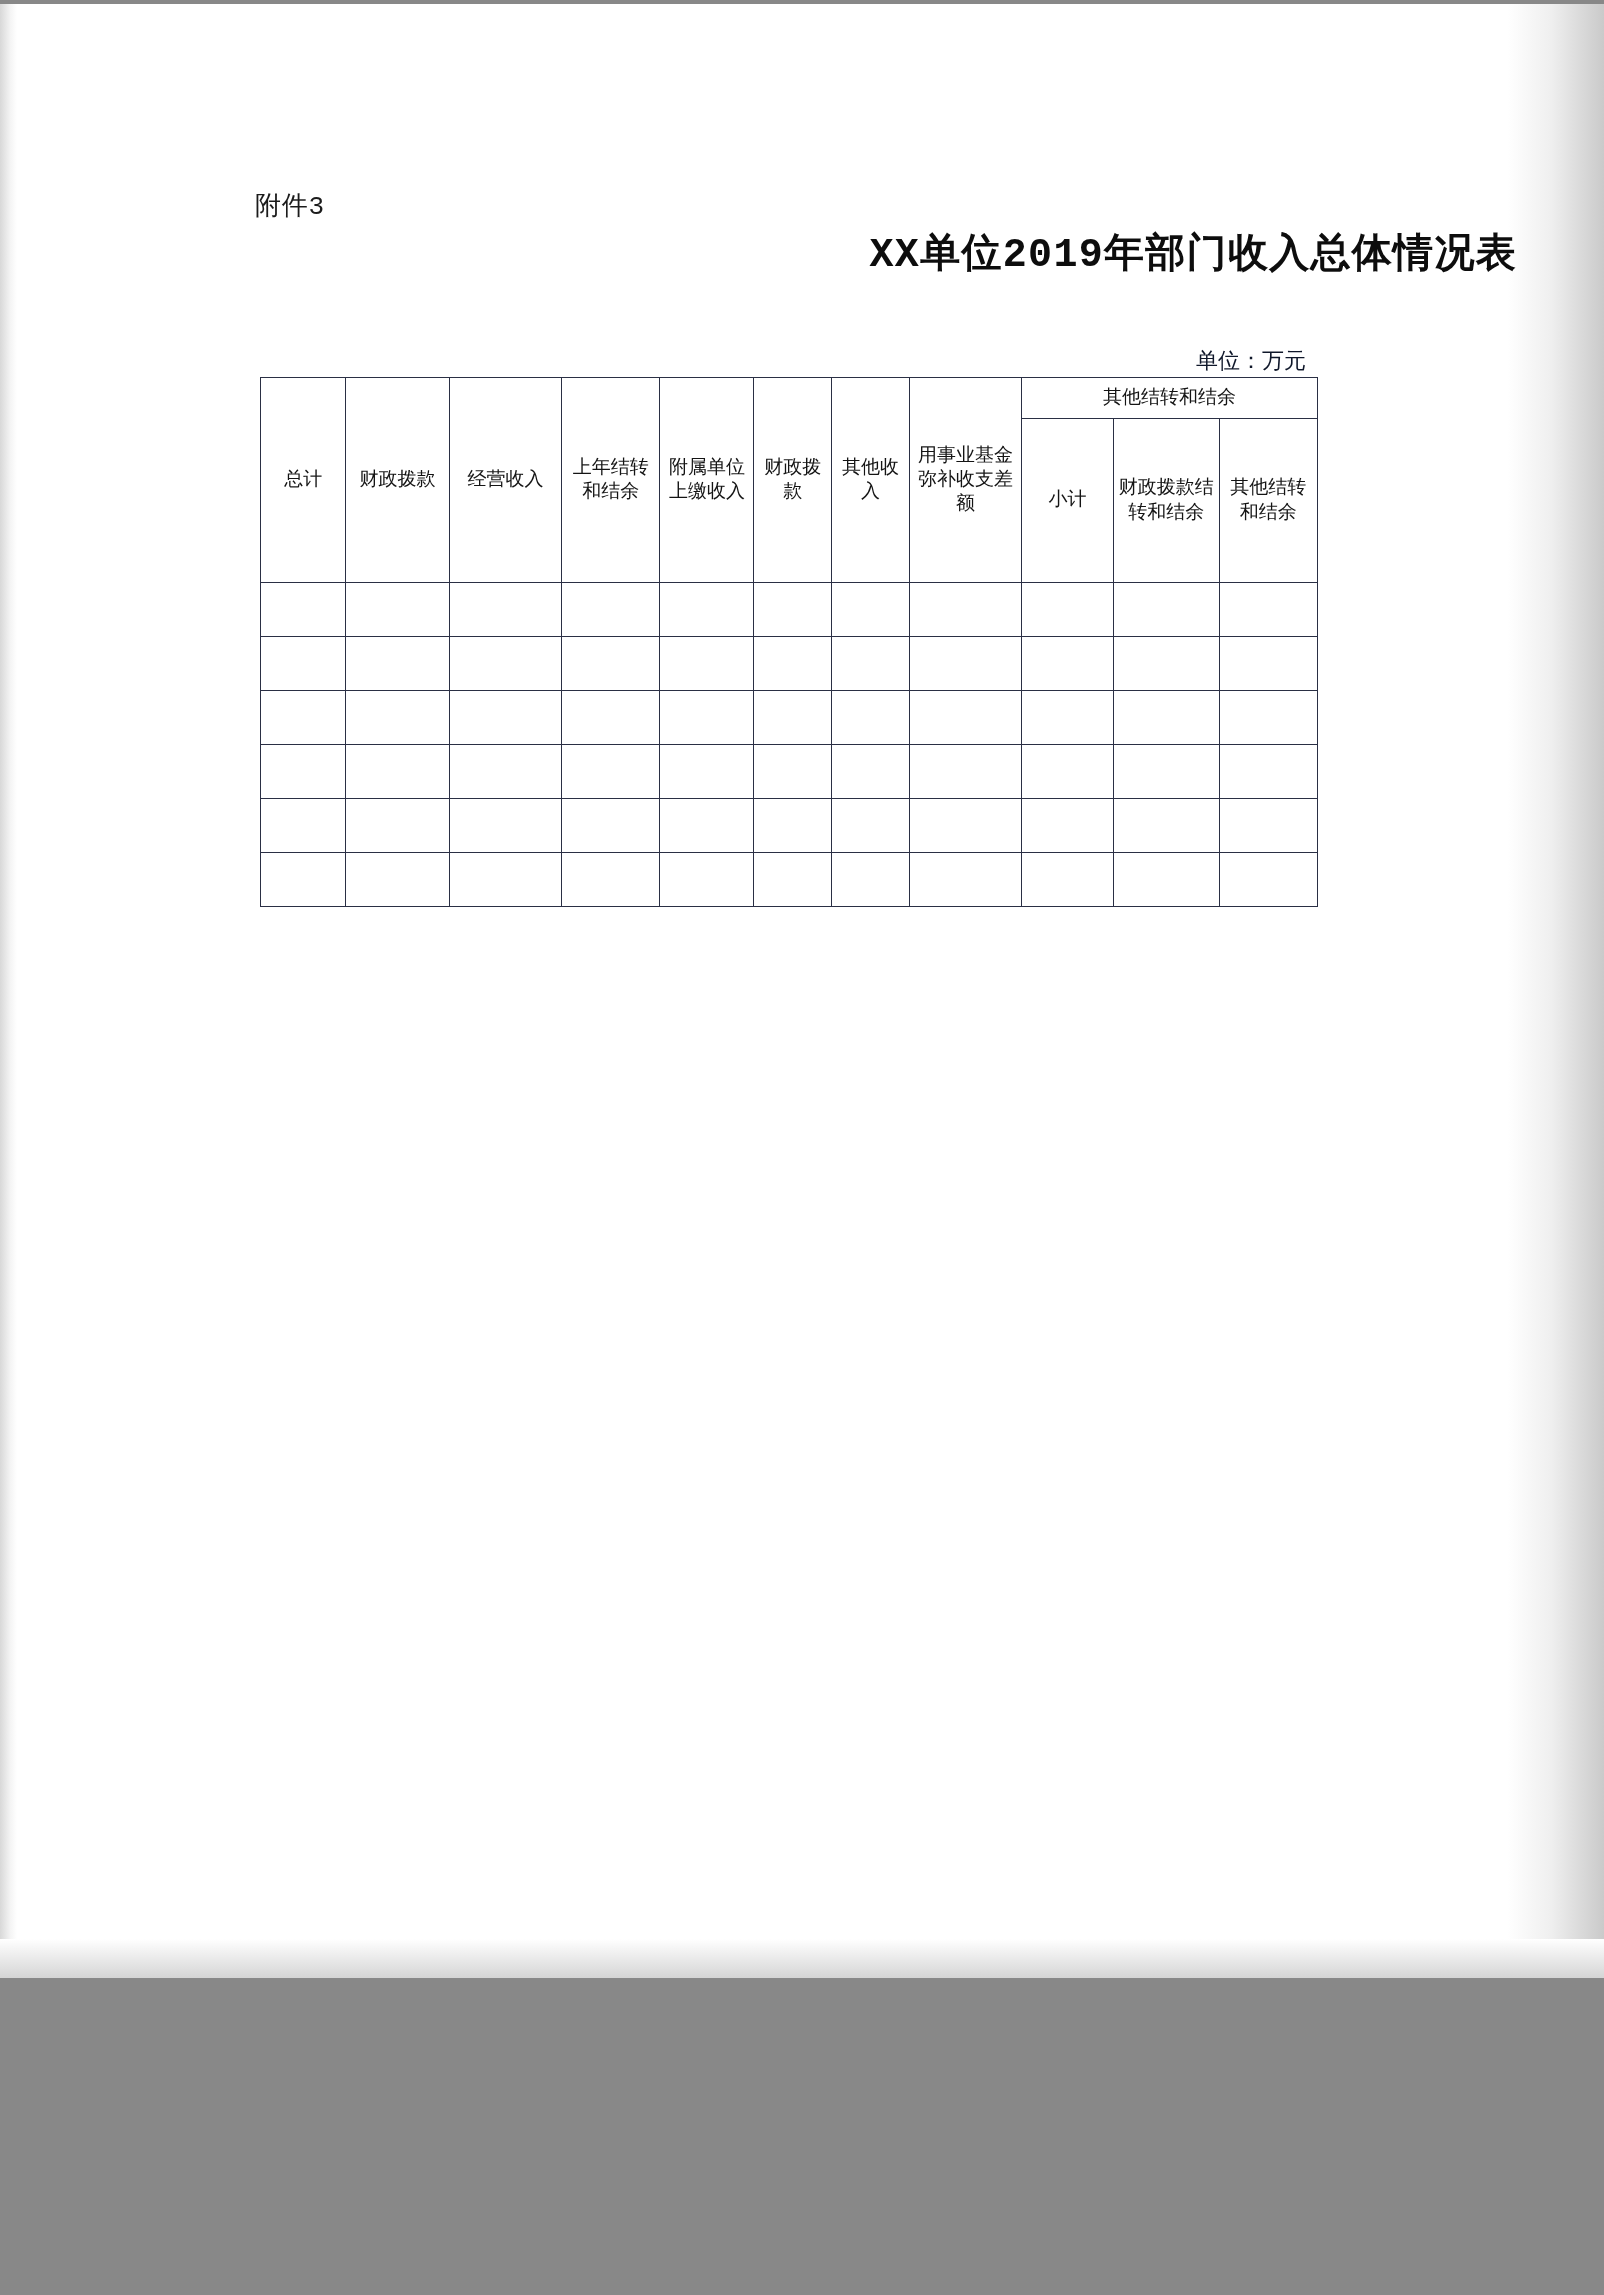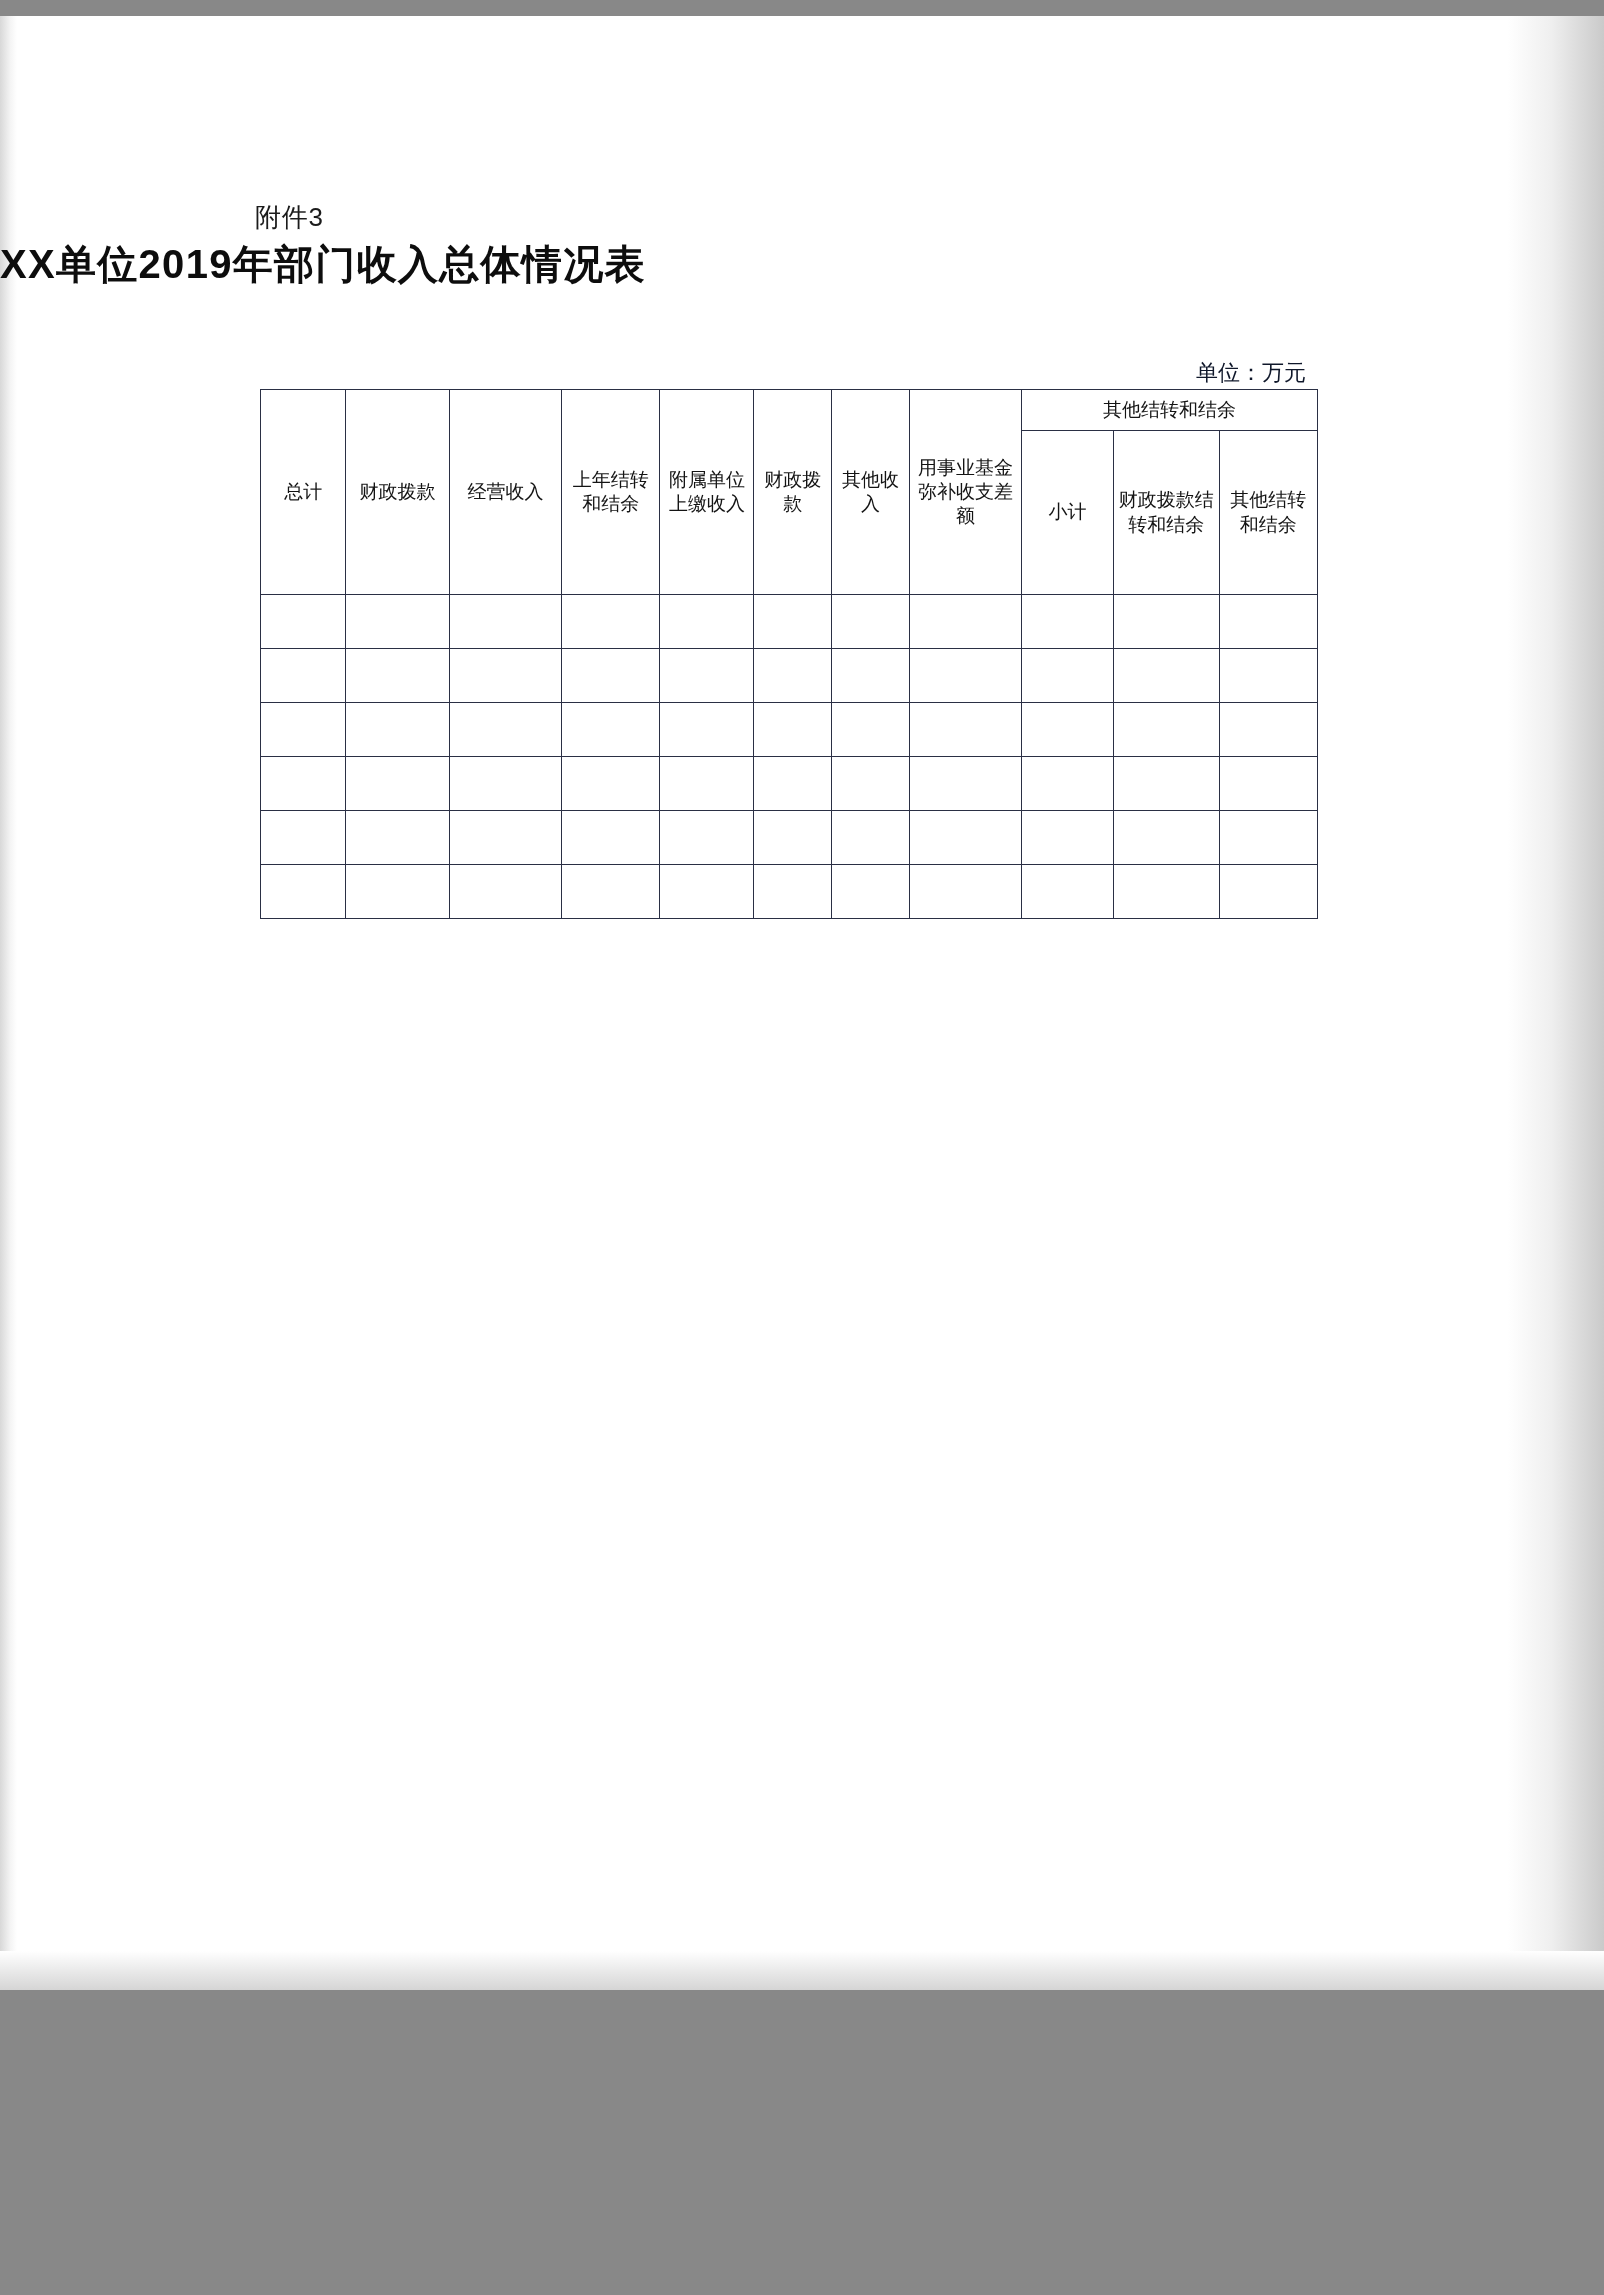--- a/index.html
+++ b/index.html
@@ -8,22 +8,23 @@
     background: #888;
   }
   body {
     font-family: "Liberation Sans", sans-serif;
   }
   .page {
     position: relative;
     width: 1605px;
     height: 1974px;
     background: #ffffff;
-    margin: 16px auto;
+    margin: 4px auto;
     overflow: hidden;
+    font-family: Liberation Mono, monospace;
   }
   
   .scan-edge-left {
     position: absolute;
     top: 0; left: 0;
     width: 17px; height: 100%;
     background: linear-gradient(to right, #d8d8d8, #f4f4f4 60%, #ffffff);
   }
   .scan-edge-right {
     position: absolute;
@@ -50,21 +51,21 @@
     font-size: 26px;
     color: #1b1b1b;
     letter-spacing: 0.7px;
     white-space: nowrap;
   }
   .doc-title {
     position: absolute;
     left: 0;
     top: 221px;
     width: 1517px;
-    text-align: left;
+    text-align: right;
     font-size: 40px;
     font-weight: bold;
     color: #0d0d0d;
     letter-spacing: 1.3px;
     white-space: nowrap;
   }
   .unit-note {
     position: absolute;
     right: 299px;
     top: 342px;

